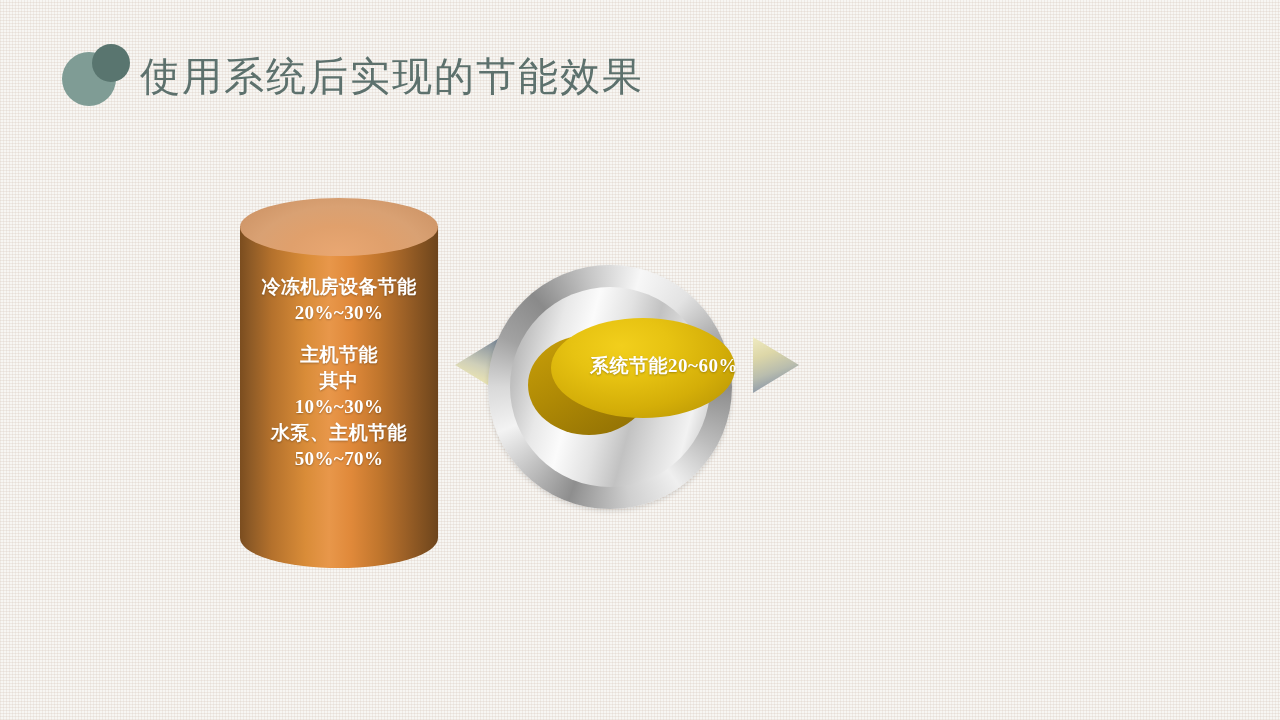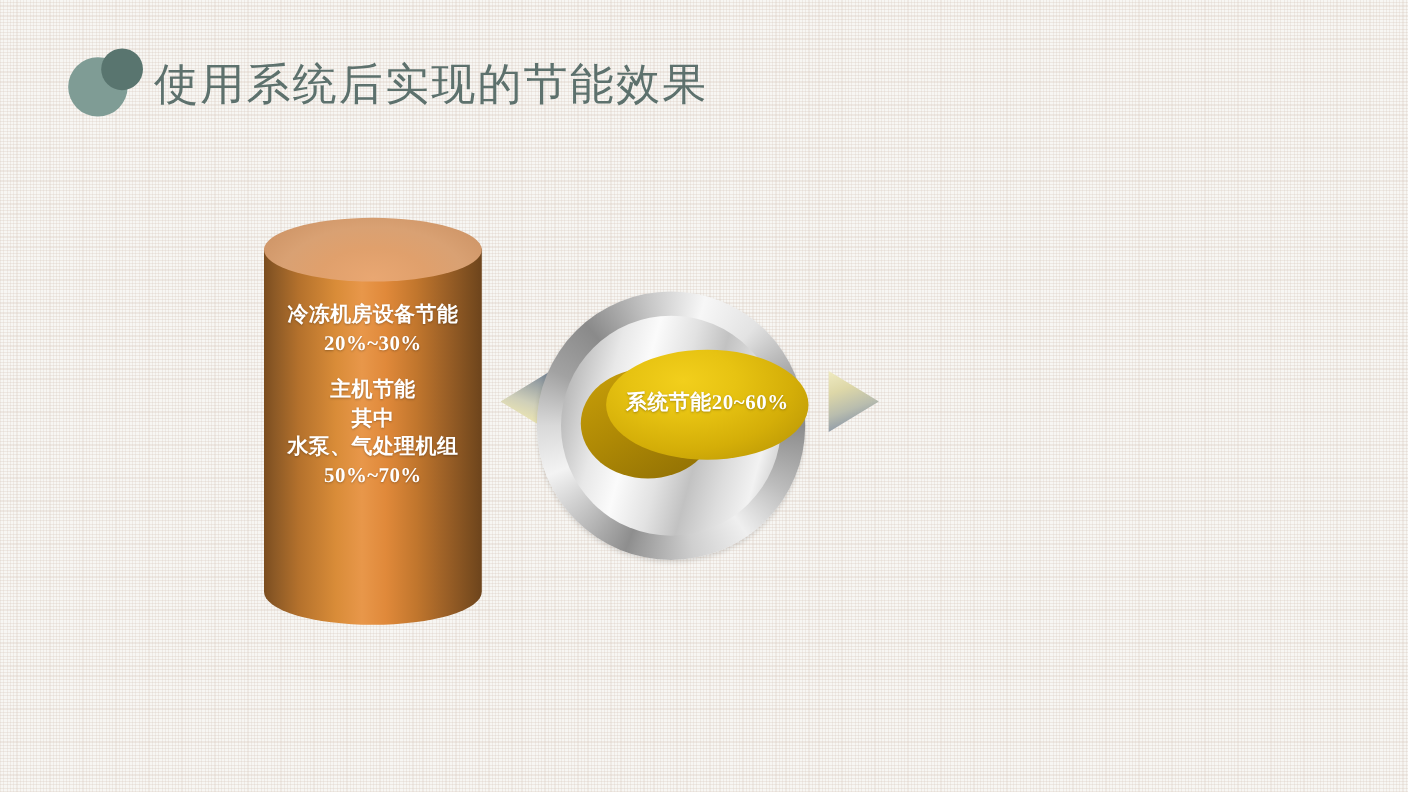--- a/index.html
+++ b/index.html
@@ -225,21 +225,21 @@
     width: 184px;
     height: 100px;
     background: radial-gradient(ellipse at 38% 28%, #f2cf1c 0%, #e7c312 30%, #d4ae08 62%, #b08e04 100%);
     z-index: 3;
   }
   #hub-text {
     position: absolute;
     left: 60px;
     top: 88px;
     width: 190px;
-    text-align: center;
+    text-align: right;
     color: #ffffff;
     font-size: 19px;
     font-weight: 700;
     letter-spacing: 0.5px;
     text-shadow: 0 1px 2px rgba(90,70,0,0.45);
     z-index: 4;
     white-space: nowrap;
   }
 
   
@@ -279,21 +279,22 @@
 
   <div class="cylinder" id="cylinder-left">
     <div class="cyl-body"></div>
     <div class="cyl-top"></div>
     <div class="cyl-label">
       <span class="ln">冷冻机房设备节能</span>
       <span class="ln">20%~30%</span>
       <span class="gap"></span>
       <span class="ln">主机节能</span>
       <span class="ln">其中</span>
-      <span class="ln">水泵、气处理机组</span>
+      <span class="ln">10%~30%</span>
+      <span class="ln">水泵、主机节能</span>
       <span class="ln">50%~70%</span>
     </div>
   </div>
 
 
   <div class="hub-arrow" id="arrow-left"></div>
   <div class="hub-arrow" id="arrow-right"></div>
 
   <div id="center-hub">
     <div id="hub-ring"></div>

